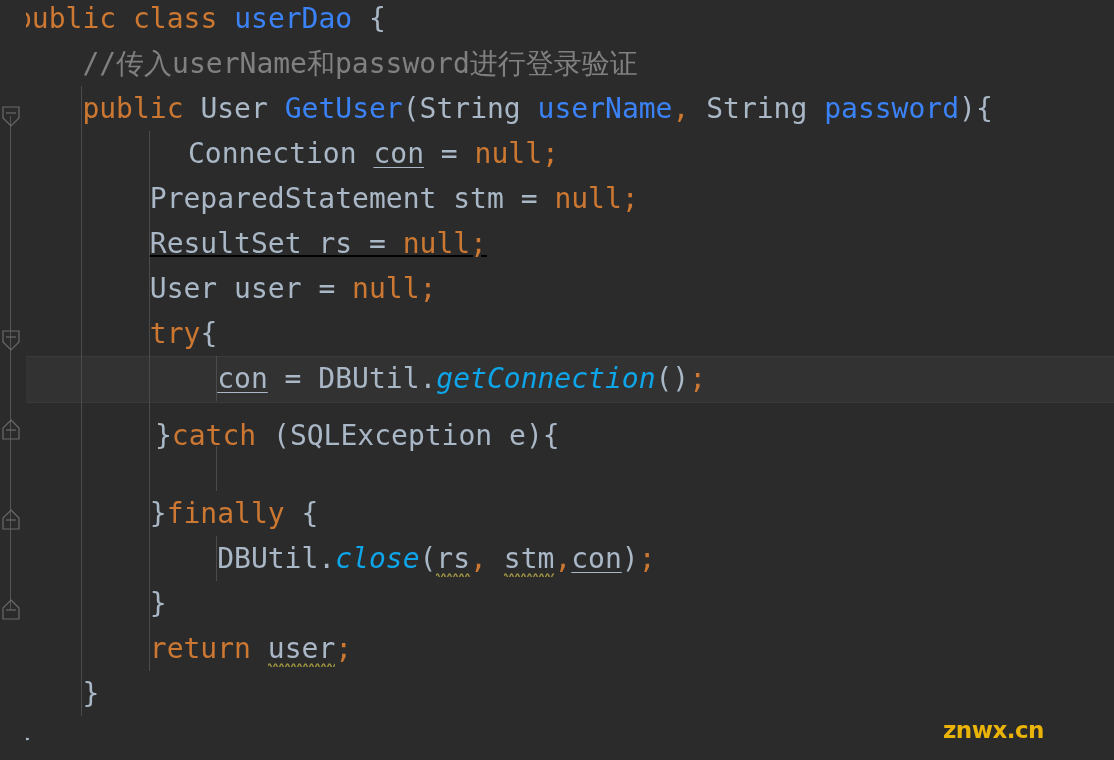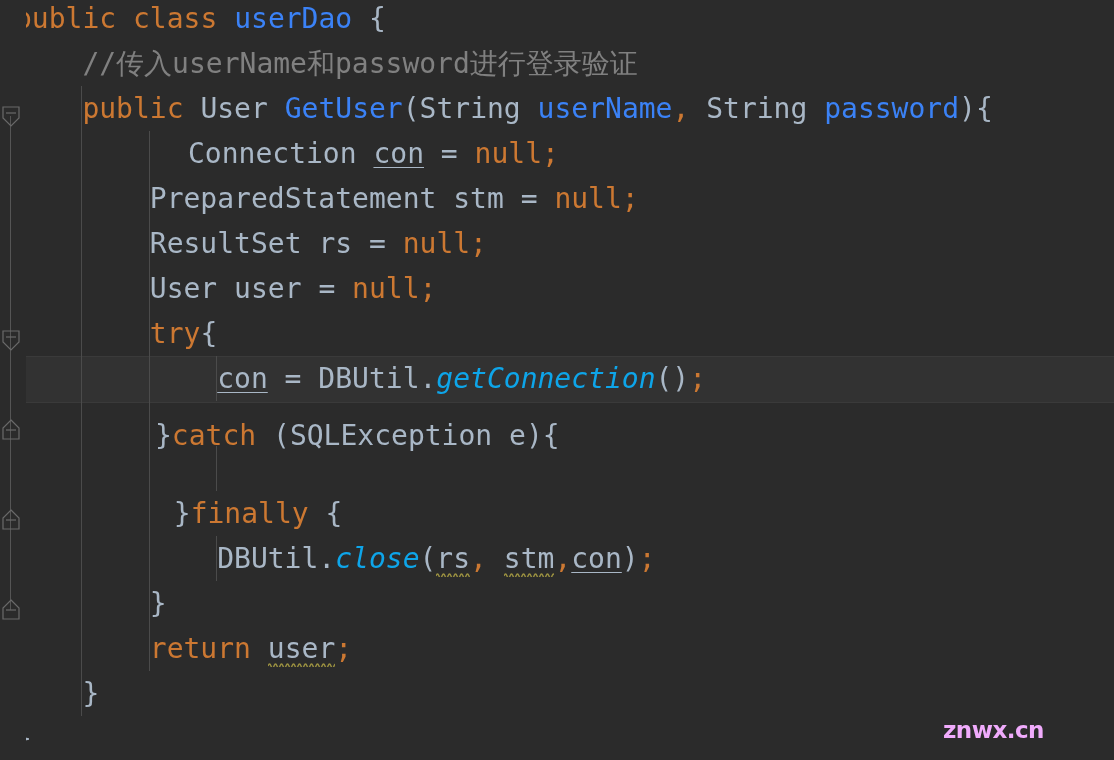--- a/index.html
+++ b/index.html
@@ -127,21 +127,21 @@
     color: #6e6e6e;
     white-space: nowrap;
     letter-spacing: 0.5px;
   }
   #wm-znwx {
     position: absolute;
     right: 62px;
     bottom: 13px;
     font-size: 23px;
     font-weight: bold;
-    color: #f0abfc;
+    color: #eab308;
     white-space: nowrap;
     letter-spacing: -0.5px;
   }
 </style>
 </head>
 <body>
 
 <div id="editor-root">
 
   <div id="current-line-highlight" style="top: 356px; height: 45px; background: rgb(50, 50, 50);"></div>
@@ -153,26 +153,26 @@
       <div class="indent-guide" style="left: 216.2px; top: 446px; height: 45px; background: rgb(75, 75, 75);"></div>
       <div class="indent-guide" style="left: 216.2px; top: 536px; height: 45px; background: rgb(75, 75, 75);"></div>
     </div>
 
   <div id="code-layer">
       <div class="code-line" style="top: -4px; left: 15px;"><span class="t-kw">public</span><span class="t-plain"> </span><span class="t-kw">class</span><span class="t-plain"> </span><span class="t-dim">userDao</span><span class="t-plain"> </span><span class="t-punct">{</span></div>
       <div class="code-line" style="top: 41px; left: 82.4px;"><span class="t-comment">//传入userName和password进行登录验证</span></div>
       <div class="code-line" style="top: 86px; left: 82.4px;"><span class="t-kw">public</span><span class="t-plain"> </span><span class="t-type">User</span><span class="t-plain"> </span><span class="t-dim">GetUser</span><span class="t-punct">(</span><span class="t-type">String</span><span class="t-plain"> </span><span class="t-dim">userName</span><span class="t-kw">,</span><span class="t-plain"> </span><span class="t-type">String</span><span class="t-plain"> </span><span class="t-dim">password</span><span class="t-punct">){</span></div>
       <div class="code-line" style="top: 131px; left: 148px; margin-left: 40px;"><span class="t-type">Connection</span><span class="t-plain"> </span><span class="t-plain u-solid">con</span><span class="t-plain"> = </span><span class="t-kw">null</span><span class="t-semi">;</span></div>
       <div class="code-line" style="top: 176px; left: 149.8px;"><span class="t-type">PreparedStatement</span><span class="t-plain"> </span><span class="t-plain">stm</span><span class="t-plain"> = </span><span class="t-kw">null</span><span class="t-semi">;</span></div>
-      <div class="code-line" style="top: 221px; left: 149.8px;"><span class="t-type">ResultSet</span><span class="t-plain"> </span><span class="t-plain">rs</span><span class="t-plain"> = </span><span class="t-kw">null</span><span class="t-semi">;</span></div>
+      <div class="code-line" style="top: 221px; left: 149.8px; text-decoration: underline;"><span class="t-type">ResultSet</span><span class="t-plain"> </span><span class="t-plain">rs</span><span class="t-plain"> = </span><span class="t-kw">null</span><span class="t-semi">;</span></div>
       <div class="code-line" style="top: 266px; left: 149.8px;"><span class="t-type">User</span><span class="t-plain"> </span><span class="t-plain">user</span><span class="t-plain"> = </span><span class="t-kw">null</span><span class="t-semi">;</span></div>
       <div class="code-line" style="top: 311px; left: 149.8px;"><span class="t-kw">try</span><span class="t-punct">{</span></div>
       <div class="code-line" style="top: 356px; left: 217.2px;"><span class="t-plain u-solid">con</span><span class="t-plain"> = </span><span class="t-type">DBUtil</span><span class="t-punct">.</span><span class="t-method">getConnection</span><span class="t-punct">()</span><span class="t-semi">;</span></div>
       <div class="code-line" style="top: 401px; left: 155px; margin-top: 12px;"><span class="t-punct">}</span><span class="t-kw">catch</span><span class="t-punct"> (</span><span class="t-type">SQLException</span><span class="t-plain"> </span><span class="t-plain">e</span><span class="t-punct">){</span></div>
-      <div class="code-line" style="top: 491px; left: 149.8px; margin-left: 24px;"><span class="t-punct">}</span><span class="t-kw">finally</span><span class="t-punct"> {</span></div>
+      <div class="code-line" style="top: 491px; left: 149.8px;"><span class="t-punct">}</span><span class="t-kw">finally</span><span class="t-punct"> {</span></div>
       <div class="code-line" style="top: 536px; left: 217.2px;"><span class="t-type">DBUtil</span><span class="t-punct">.</span><span class="t-method">close</span><span class="t-punct">(</span><span class="t-plain" style="position: relative; display: inline-block;">rs<svg class="wavy-svg" width="33.7" height="5" viewBox="0 0 33.7 5" preserveAspectRatio="none">
             <path d="M0 4 q1.5 -4 3 0 q1.5 4 3 0 q1.5 -4 3 0 q1.5 4 3 0 q1.5 -4 3 0 q1.5 4 3 0 q1.5 -4 3 0 q1.5 4 3 0 q1.5 -4 3 0 q1.5 4 3 0 q1.5 -4 3 0 q1.5 4 3 0" fill="none" stroke="#9a9040" stroke-width="1.4"></path>
           </svg></span><span class="t-kw">,</span><span class="t-plain"> </span><span class="t-plain" style="position: relative; display: inline-block;">stm<svg class="wavy-svg" width="50.550000000000004" height="5" viewBox="0 0 50.550000000000004 5" preserveAspectRatio="none">
             <path d="M0 4 q1.5 -4 3 0 q1.5 4 3 0 q1.5 -4 3 0 q1.5 4 3 0 q1.5 -4 3 0 q1.5 4 3 0 q1.5 -4 3 0 q1.5 4 3 0 q1.5 -4 3 0 q1.5 4 3 0 q1.5 -4 3 0 q1.5 4 3 0 q1.5 -4 3 0 q1.5 4 3 0 q1.5 -4 3 0 q1.5 4 3 0 q1.5 -4 3 0 q1.5 4 3 0" fill="none" stroke="#9a9040" stroke-width="1.4"></path>
           </svg></span><span class="t-kw">,</span><span class="t-plain u-solid">con</span><span class="t-punct">)</span><span class="t-semi">;</span></div>
       <div class="code-line" style="top: 581px; left: 149.8px;"><span class="t-punct">}</span></div>
       <div class="code-line" style="top: 626px; left: 149.8px;"><span class="t-kw">return</span><span class="t-plain"> </span><span class="t-plain" style="position: relative; display: inline-block;">user<svg class="wavy-svg" width="67.4" height="5" viewBox="0 0 67.4 5" preserveAspectRatio="none">
             <path d="M0 4 q1.5 -4 3 0 q1.5 4 3 0 q1.5 -4 3 0 q1.5 4 3 0 q1.5 -4 3 0 q1.5 4 3 0 q1.5 -4 3 0 q1.5 4 3 0 q1.5 -4 3 0 q1.5 4 3 0 q1.5 -4 3 0 q1.5 4 3 0 q1.5 -4 3 0 q1.5 4 3 0 q1.5 -4 3 0 q1.5 4 3 0 q1.5 -4 3 0 q1.5 4 3 0 q1.5 -4 3 0 q1.5 4 3 0 q1.5 -4 3 0 q1.5 4 3 0 q1.5 -4 3 0 q1.5 4 3 0" fill="none" stroke="#9a9040" stroke-width="1.4"></path>
           </svg></span><span class="t-semi">;</span></div>
       <div class="code-line" style="top: 671px; left: 82.4px;"><span class="t-punct">}</span></div>

